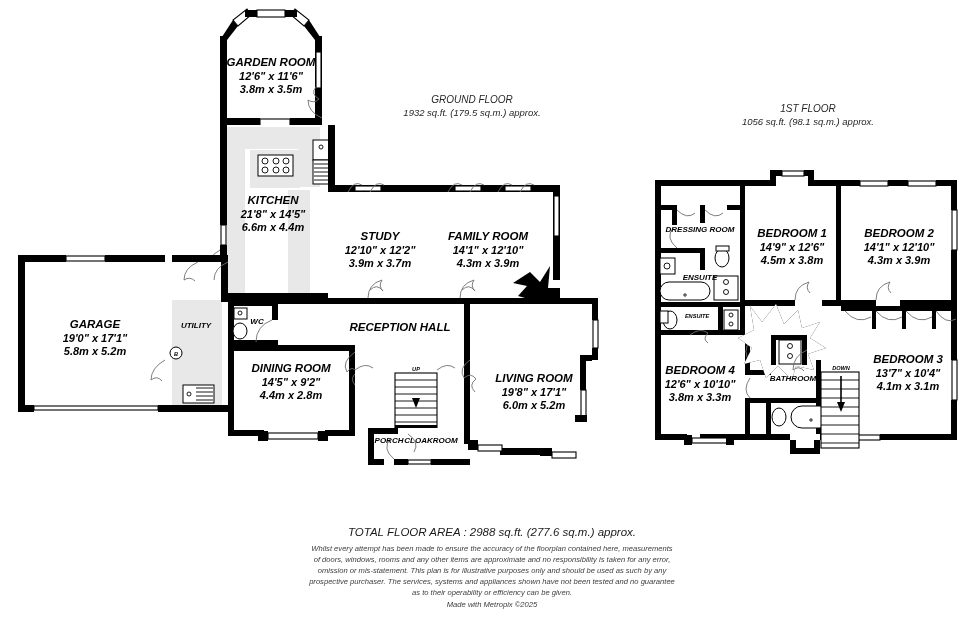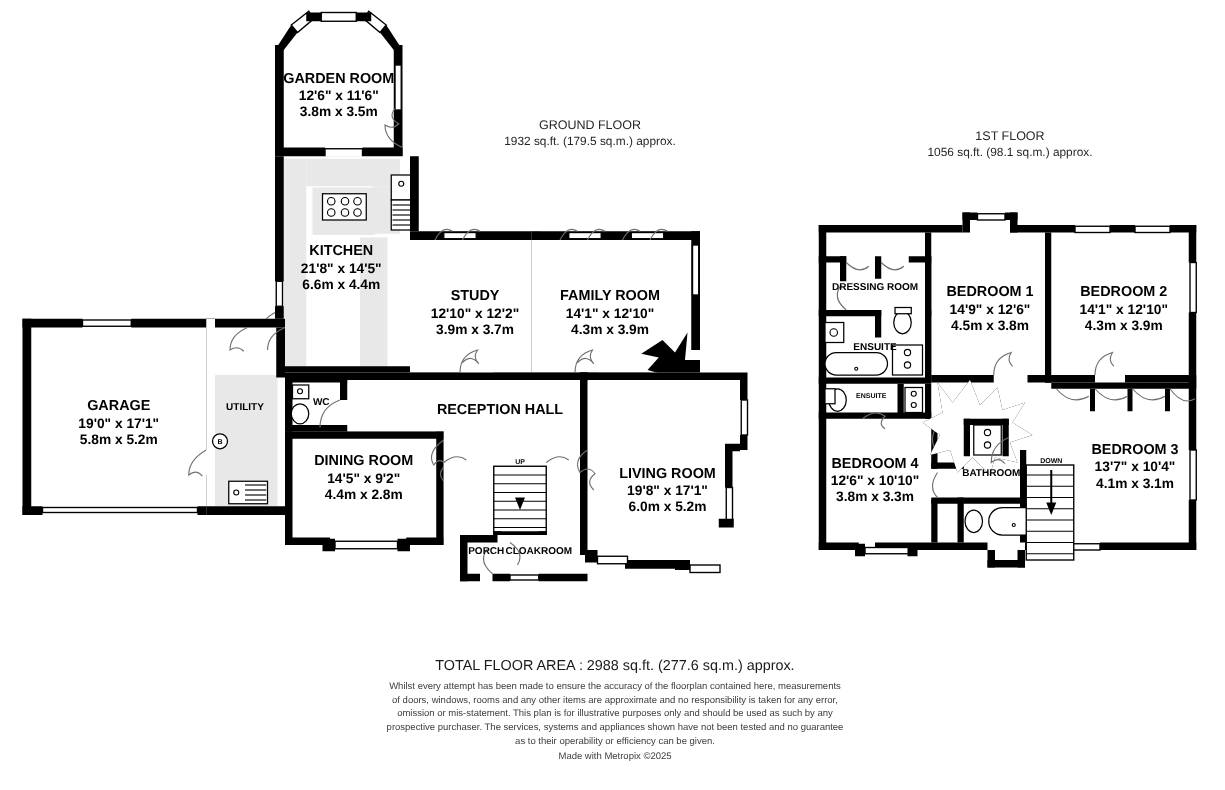--- a/index.html
+++ b/index.html
@@ -12,20 +12,21 @@
     width: 980px;
     height: 632px;
     overflow: hidden;
     font-family: "Liberation Sans", sans-serif;
     color: #1a1a1a;
     position: relative;
   }
   #plan-root {
     position: absolute;
     inset: 0;
+    font-style: italic;
   }
   svg.plan {
     display: block;
     width: 980px;
     height: 632px;
   }
   
   .wall       { fill: #000000; stroke: none; }
   .room-fill  { fill: #ffffff; stroke: none; }
   .unit-fill  { fill: #e8e8e8; stroke: none; }

